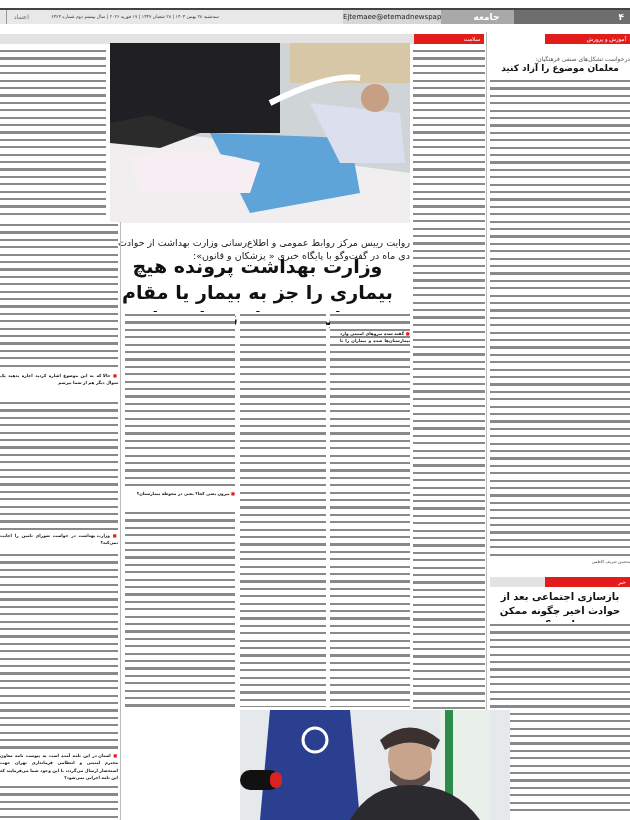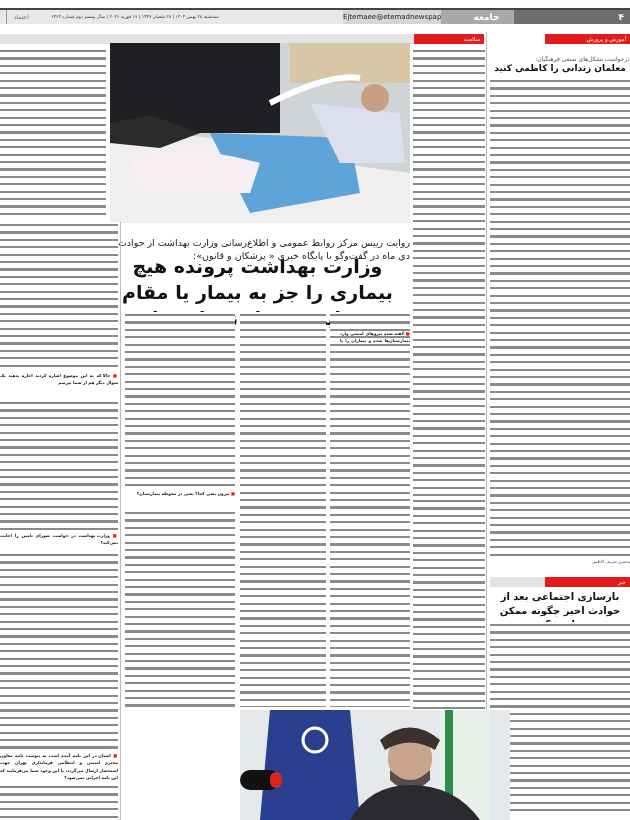--- a/index.html
+++ b/index.html
@@ -37,21 +37,21 @@
   <div class="logo">اعتماد</div>
   <div class="date">سه‌شنبه ۲۸ بهمن ۱۴۰۴ | ۲۸ شعبان ۱۴۴۷ | ۱۷ فوریه ۲۰۲۶ | سال بیستم دوم شماره ۶۴۶۴</div>
   <div class="mid">Ejtemaee@etemadnewspaper.ir</div>
   <div class="sec">جامعه</div>
   <div class="pg">۴</div>
 </div>
 
 <div class="graybar" style="left:545px;top:34px;width:85px"></div>
 <div class="redtag" style="left:545px;top:34px;width:85px">آموزش و پرورش</div>
 <div class="sidebox-title1">درخواست تشکل‌های صنفی فرهنگیان:</div>
-<div class="sidebox-title2">معلمان زندانی را کاظمی کنید</div>
+<div class="sidebox-title2">معلمان موضوع را آزاد کنید</div>
 <div class="col lines" style="left:490px;top:78px;width:140px;height:478px"></div>
 <div class="col" style="left:490px;top:558px;width:140px;height:8px;font-size:4.2px">محسن شریف کاظمی</div>
 <div class="graybar" style="left:490px;top:577px;width:140px"></div>
 <div class="redtag" style="left:545px;top:577px;width:85px">خبر</div>
 <div class="sidebox-title3">بازسازی اجتماعی بعد از حوادث اخیر چگونه ممکن است؟</div>
 <div class="col lines" style="left:490px;top:622px;width:140px;height:192px"></div>
 <div class="rule" style="left:486px;top:32px;height:788px"></div>
 
 <div class="graybar" style="left:0px;top:34px;width:484px"></div>
 <div class="redtag" style="left:414px;top:34px;width:70px">سلامت</div>

